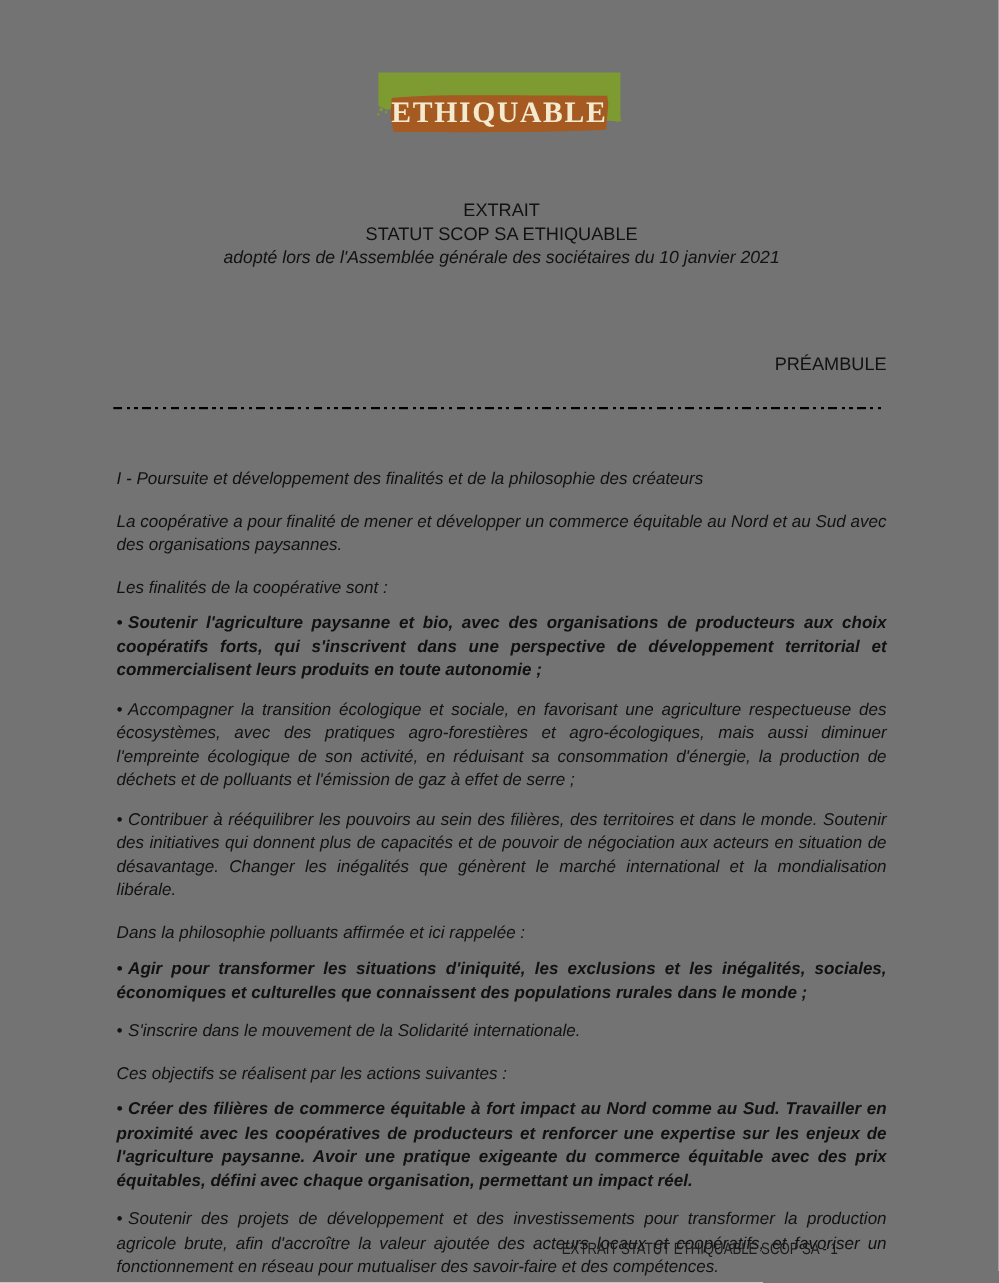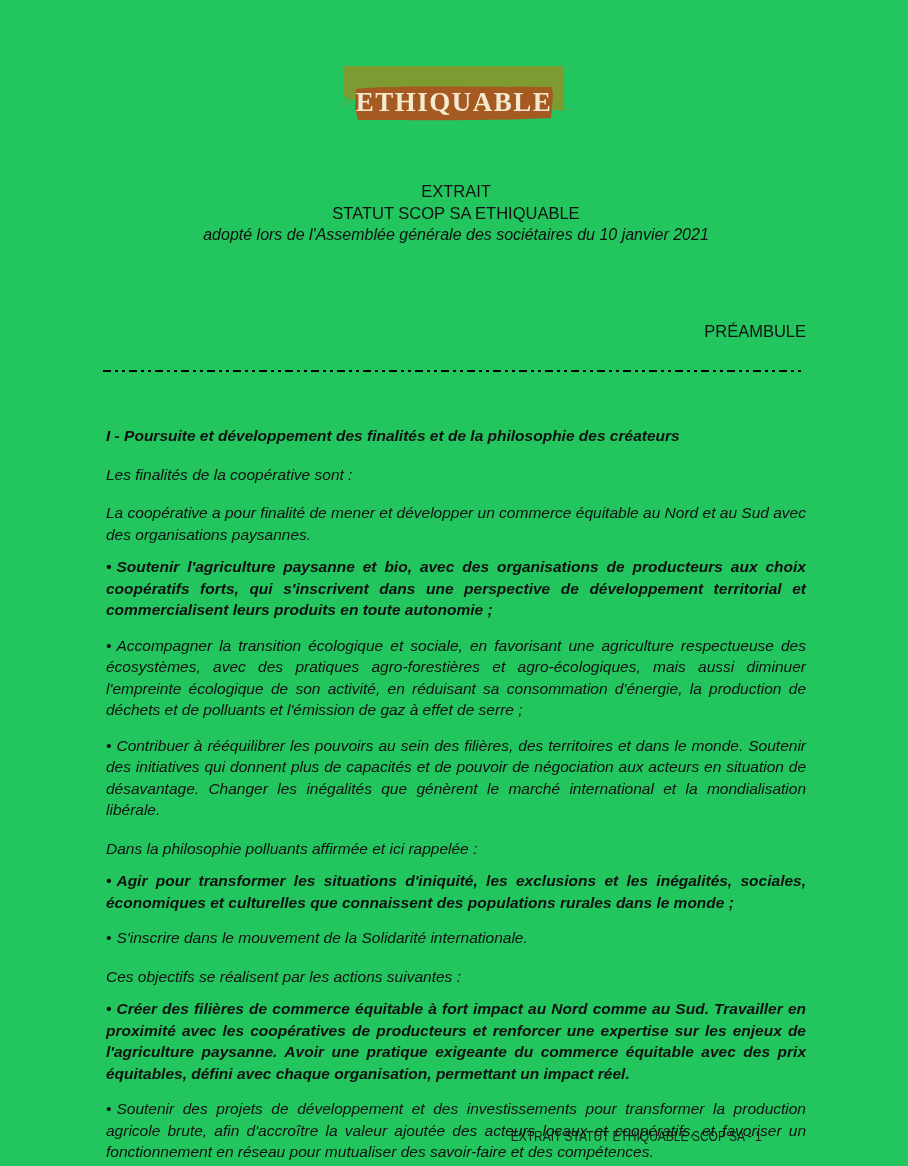--- a/index.html
+++ b/index.html
@@ -1,20 +1,20 @@
 <!DOCTYPE html>
 <html><head>
 <meta charset="utf-8">
 <style>
   * { margin:0; padding:0; box-sizing:border-box; }
   html,body { background:#ffffff; }
   .page {
     position:relative;
     width:908px; height:1166px;
-    background:#22c55e;
+    background:#737373;
     font-family:"Liberation Sans", sans-serif;
     color:#111111;
     overflow:hidden;
   }
   
   .logo-wrap {
     position:absolute; top:64px; left:342px;
     width:224px; height:78px;
   }
   .logo-wrap svg { display:block; width:100%; height:100%; }
@@ -45,21 +45,21 @@
       #000 19px 22px, transparent 22px 26px);
   }
   
   .content {
     position:absolute; top:425px; left:106px; width:700px;
     font-size:15.5px; line-height:21.5px;
     font-style:italic;
     text-align:justify;
   }
   .content .heading {
-    font-weight:bold;
+    font-weight:normal;
     text-align:left;
   }
   .blk.para { margin-top:17px; }
   .blk.bullet { margin-top:14px; }
   .blk.bullet.first { margin-top:11px;font-weight:bold; }
   .bg { margin-right:5px; }
   
   .footer {
     position:absolute; top:1127px; right:146px;
     font-size:15px; color:#1a1a1a;
@@ -98,22 +98,22 @@
     <div class="t3">adopté lors de l'Assemblée générale des sociétaires du 10 janvier 2021</div>
   </div>
 
   <div class="preambule">PRÉAMBULE</div>
 
   <div class="rule"></div>
 
   <div class="content">
     <p class="heading">I - Poursuite et développement des finalités et de la philosophie des créateurs</p>
 
+    <p class="blk para">La coopérative a pour finalité de mener et développer un commerce équitable au Nord et au Sud avec des organisations paysannes.</p>
     <p class="blk para">Les finalités de la coopérative sont :</p>
-    <p class="blk para">La coopérative a pour finalité de mener et développer un commerce équitable au Nord et au Sud avec des organisations paysannes.</p>
 
     <p class="blk bullet first"><span class="bg">•</span><span>Soutenir l'agriculture paysanne et bio, avec des organisations de producteurs aux choix coopératifs forts, qui s'inscrivent dans une perspective de développement territorial et commercialisent leurs produits en toute autonomie ;</span></p>
     <p class="blk bullet"><span class="bg">•</span><span>Accompagner la transition écologique et sociale, en favorisant une agriculture respectueuse des écosystèmes, avec des pratiques agro-forestières et agro-écologiques, mais aussi diminuer l'empreinte écologique de son activité, en réduisant sa consommation d'énergie, la production de déchets et de polluants et l'émission de gaz à effet de serre ;</span></p>
     <p class="blk bullet"><span class="bg">•</span><span>Contribuer à rééquilibrer les pouvoirs au sein des filières, des territoires et dans le monde. Soutenir des initiatives qui donnent plus de capacités et de pouvoir de négociation aux acteurs en situation de désavantage. Changer les inégalités que génèrent le marché international et la mondialisation libérale.</span></p>
 
     <p class="blk para">Dans la philosophie polluants affirmée et ici rappelée :</p>
 
     <p class="blk bullet first"><span class="bg">•</span><span>Agir pour transformer les situations d'iniquité, les exclusions et les inégalités, sociales, économiques et culturelles que connaissent des populations rurales dans le monde ;</span></p>
     <p class="blk bullet"><span class="bg">•</span><span>S'inscrire dans le mouvement de la Solidarité internationale.</span></p>
 

